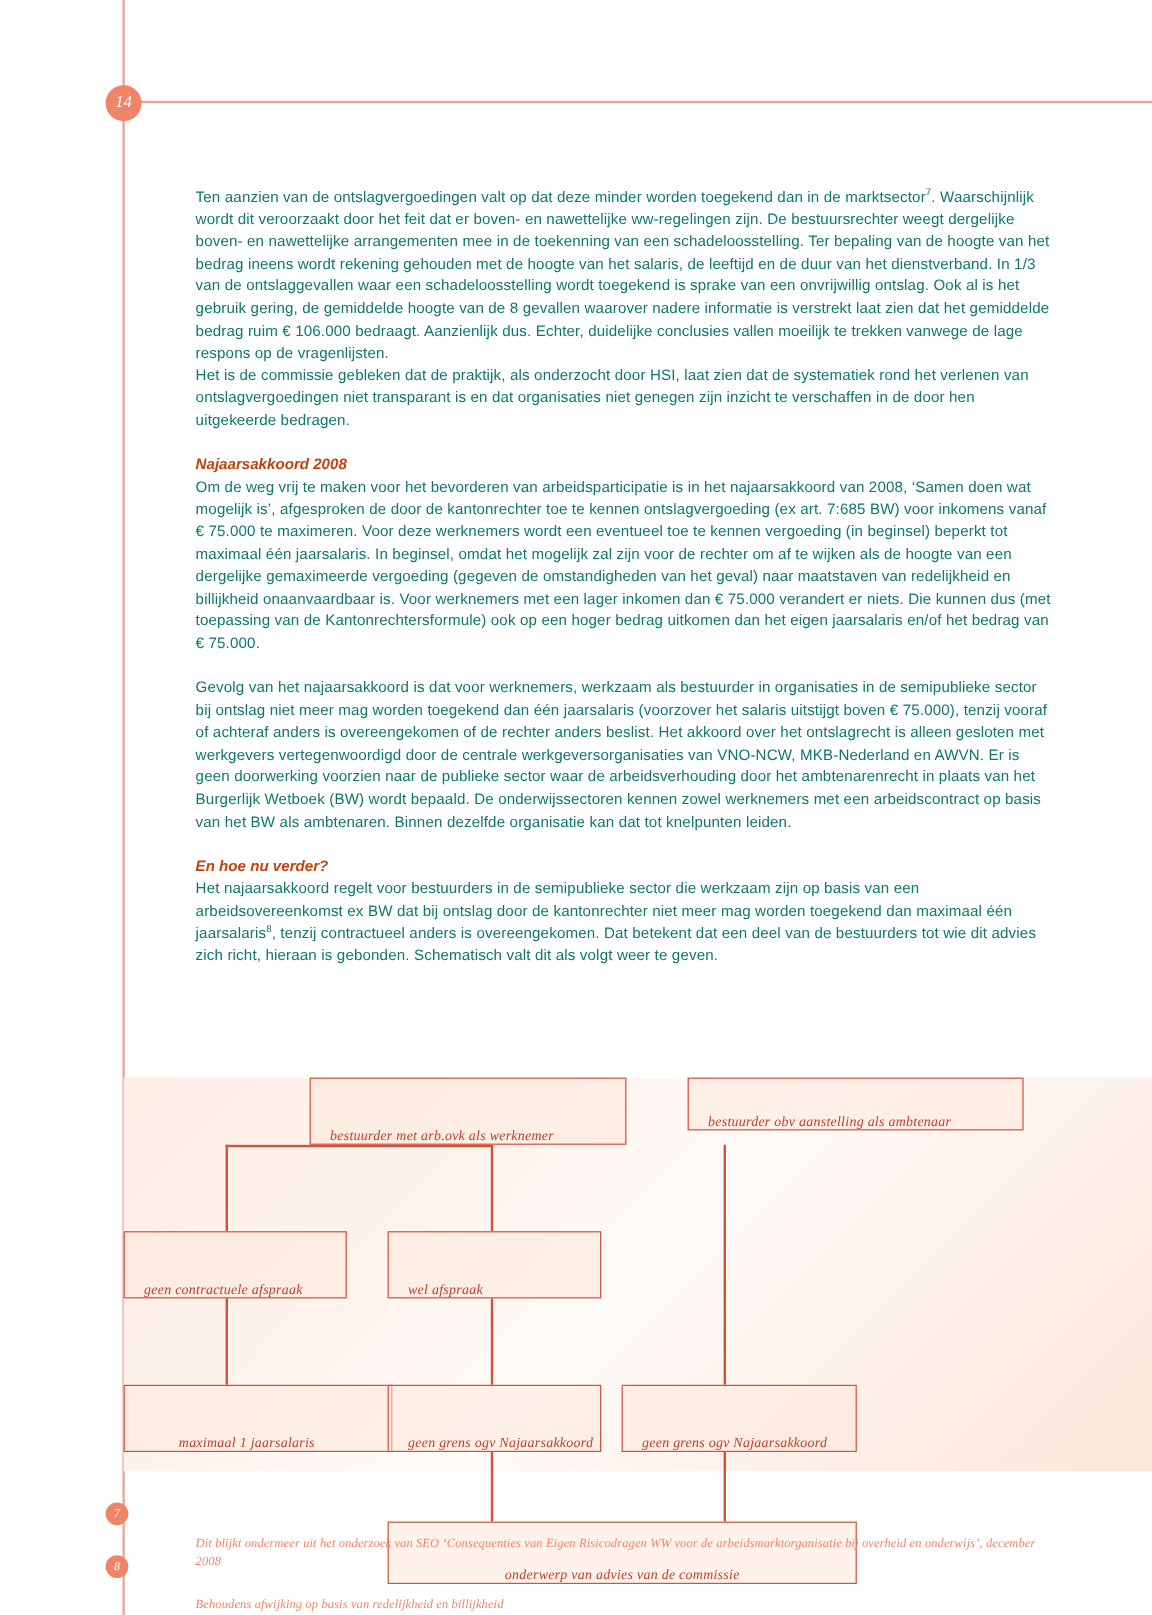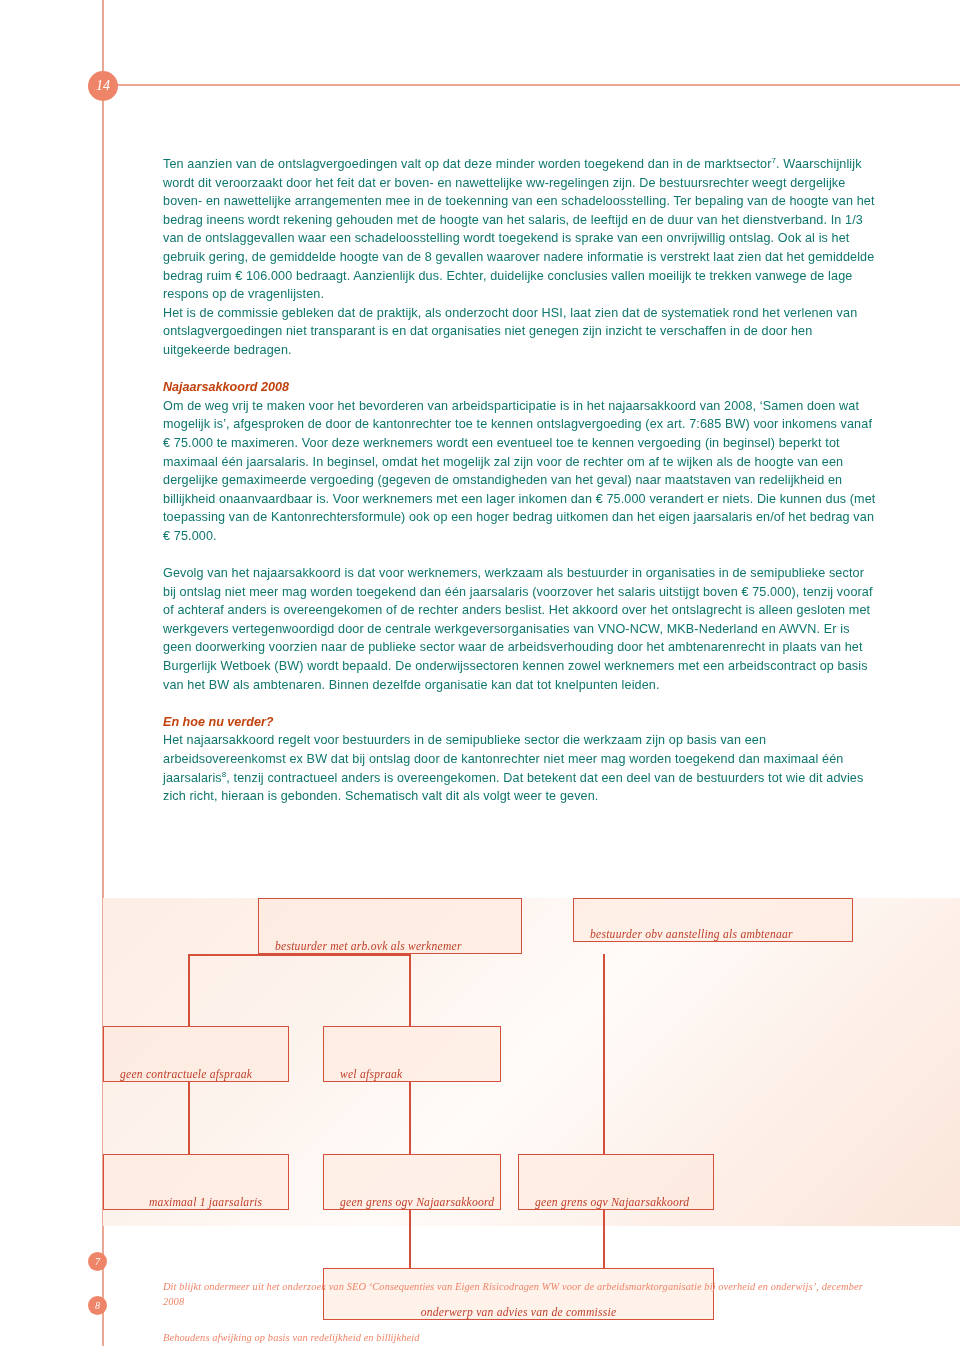--- a/index.html
+++ b/index.html
@@ -191,21 +191,21 @@
     <span>bestuurder obv aanstelling als ambtenaar</span>
   </div>
 
   <div class="dbox" style="left:220px; top:128px; width:178px; height:56px;">
     <span>wel afspraak</span>
   </div>
   <div class="dbox" style="left:0px; top:128px; width:186px; height:56px;">
     <span>geen contractuele afspraak</span>
   </div>
 
-  <div class="dbox" style="left:0px; top:256px; width:186px; height:56px;padding-left:45px;">
+  <div class="dbox" style="left:0px; top:256px; width:224px; height:56px;padding-left:45px;">
     <span>maximaal 1 jaarsalaris</span>
   </div>
   <div class="dbox" style="left:220px; top:256px; width:178px; height:56px;">
     <span>geen grens ogv Najaarsakkoord</span>
   </div>
   <div class="dbox" style="left:415px; top:256px; width:196px; height:56px;">
     <span>geen grens ogv Najaarsakkoord</span>
   </div>
 
   <div class="dbox center" style="left:220px; top:370px; width:391px; height:52px;">

